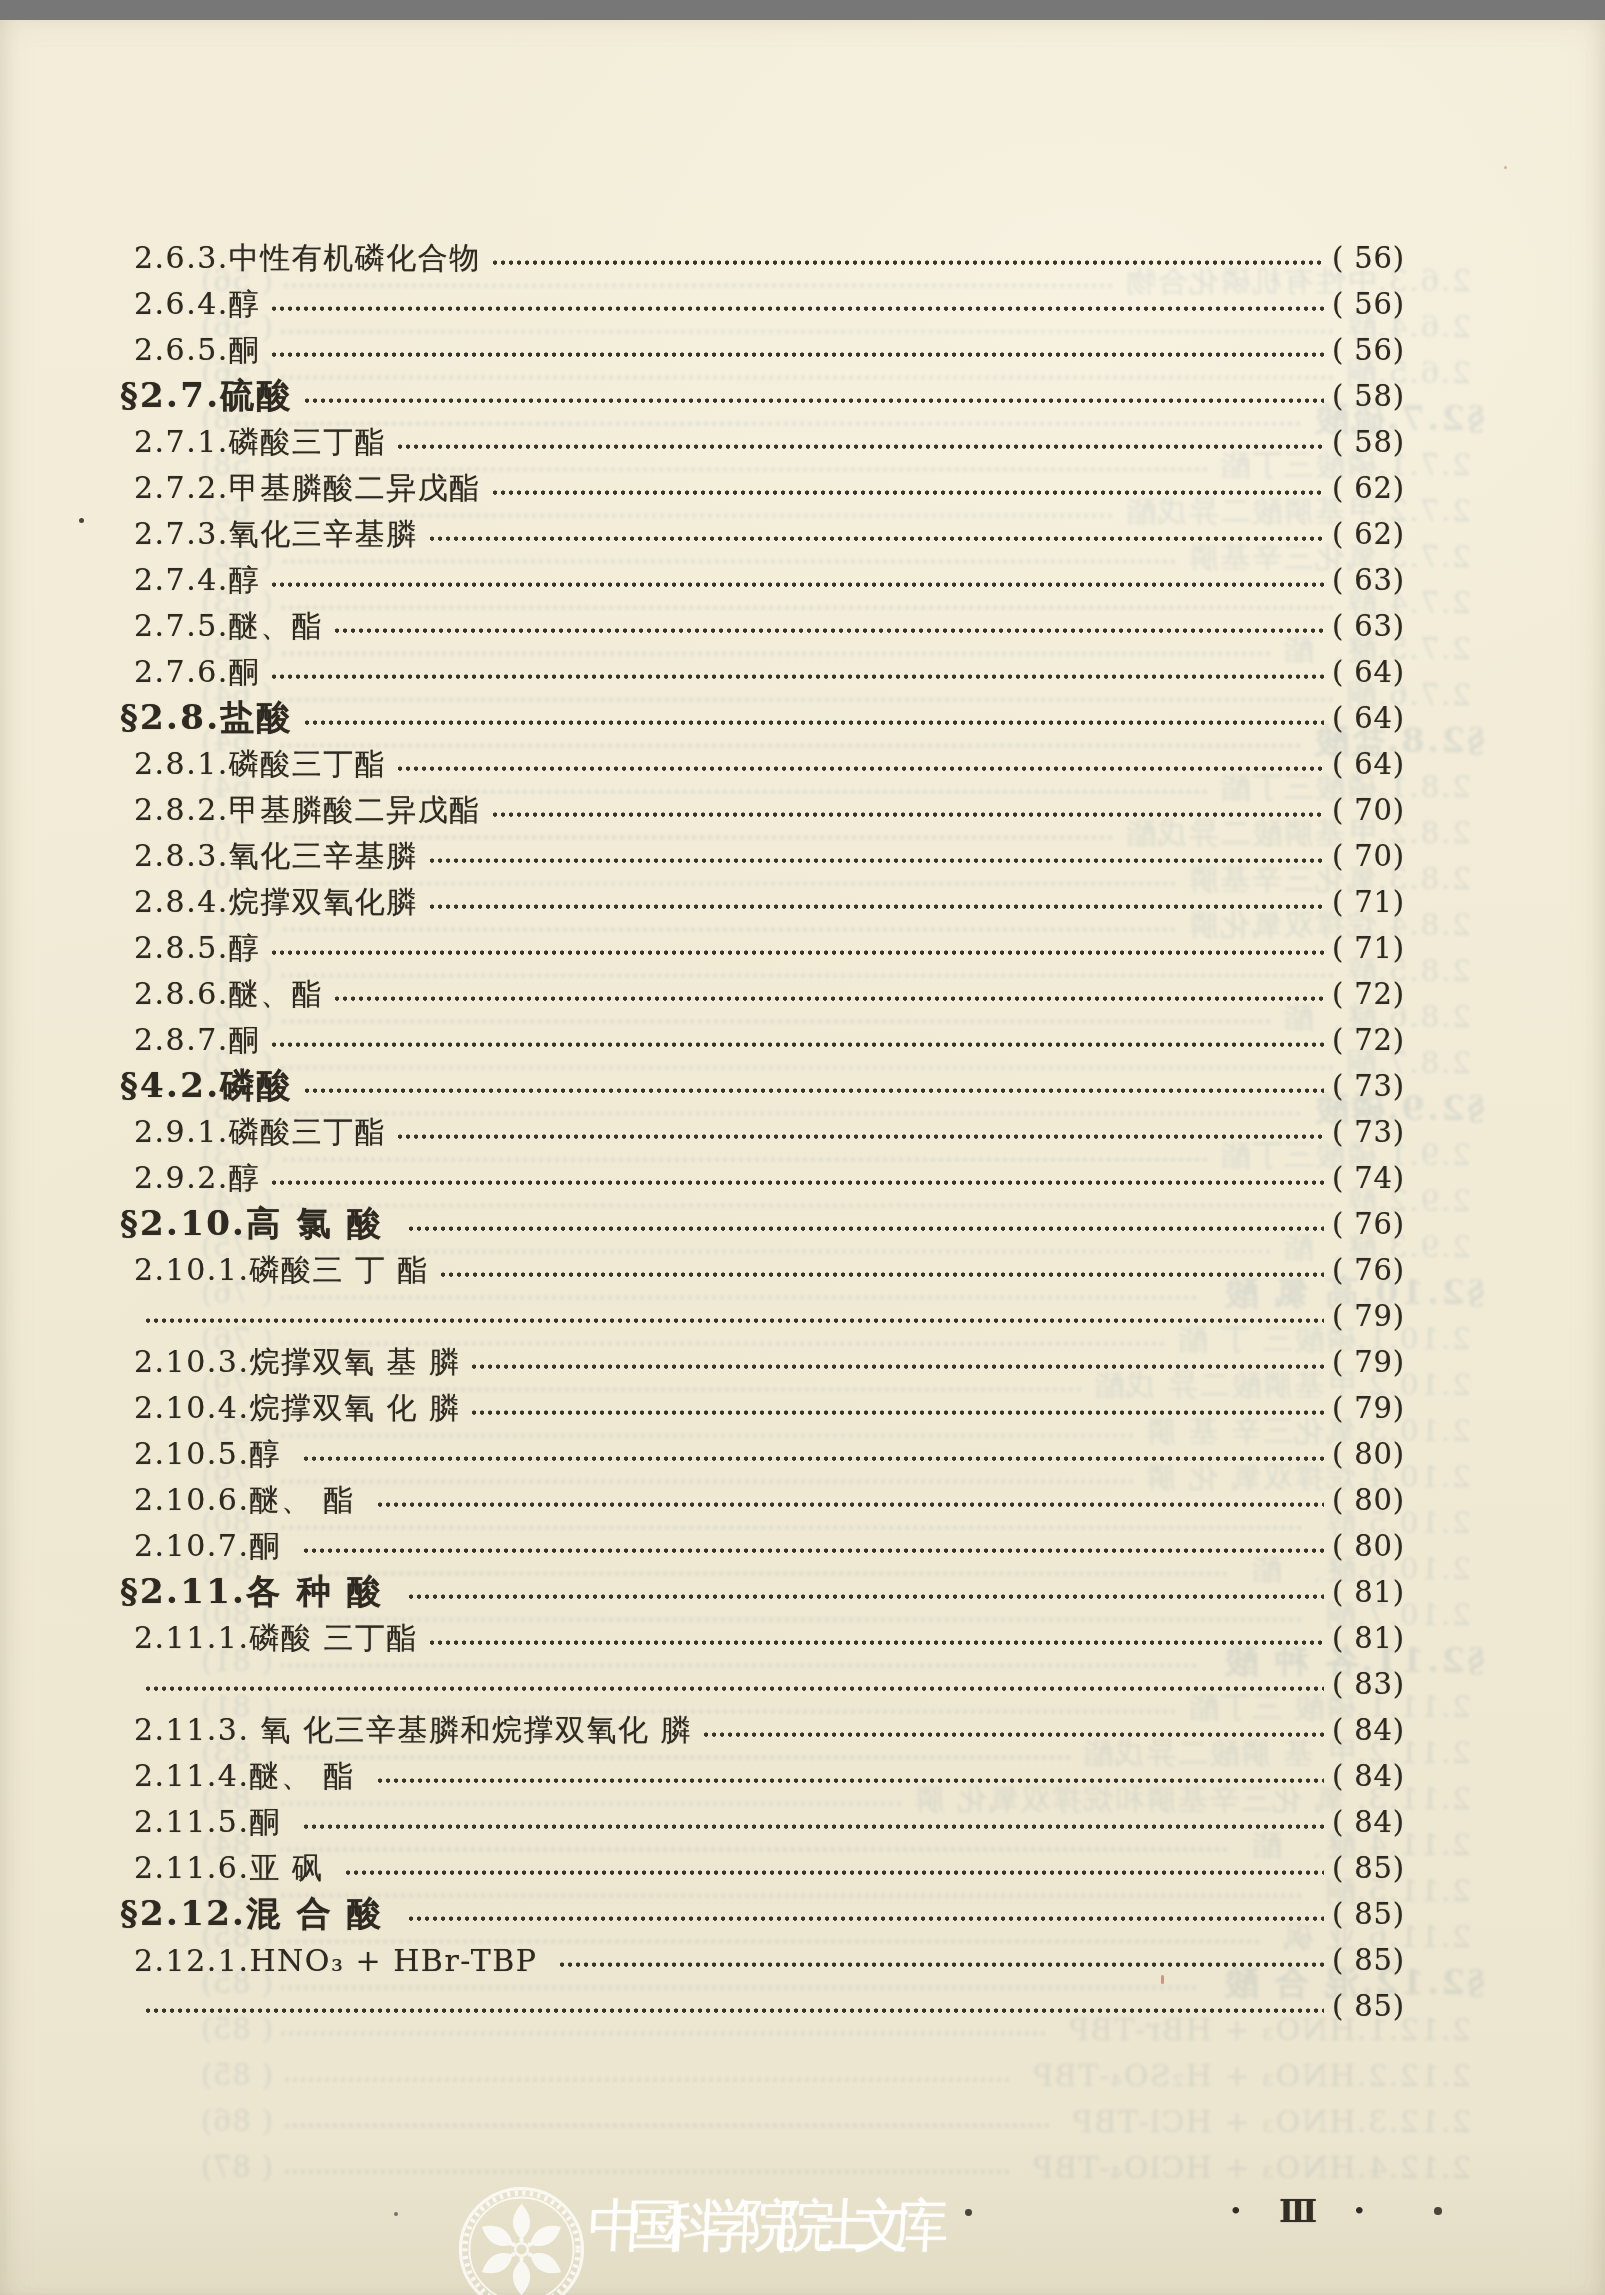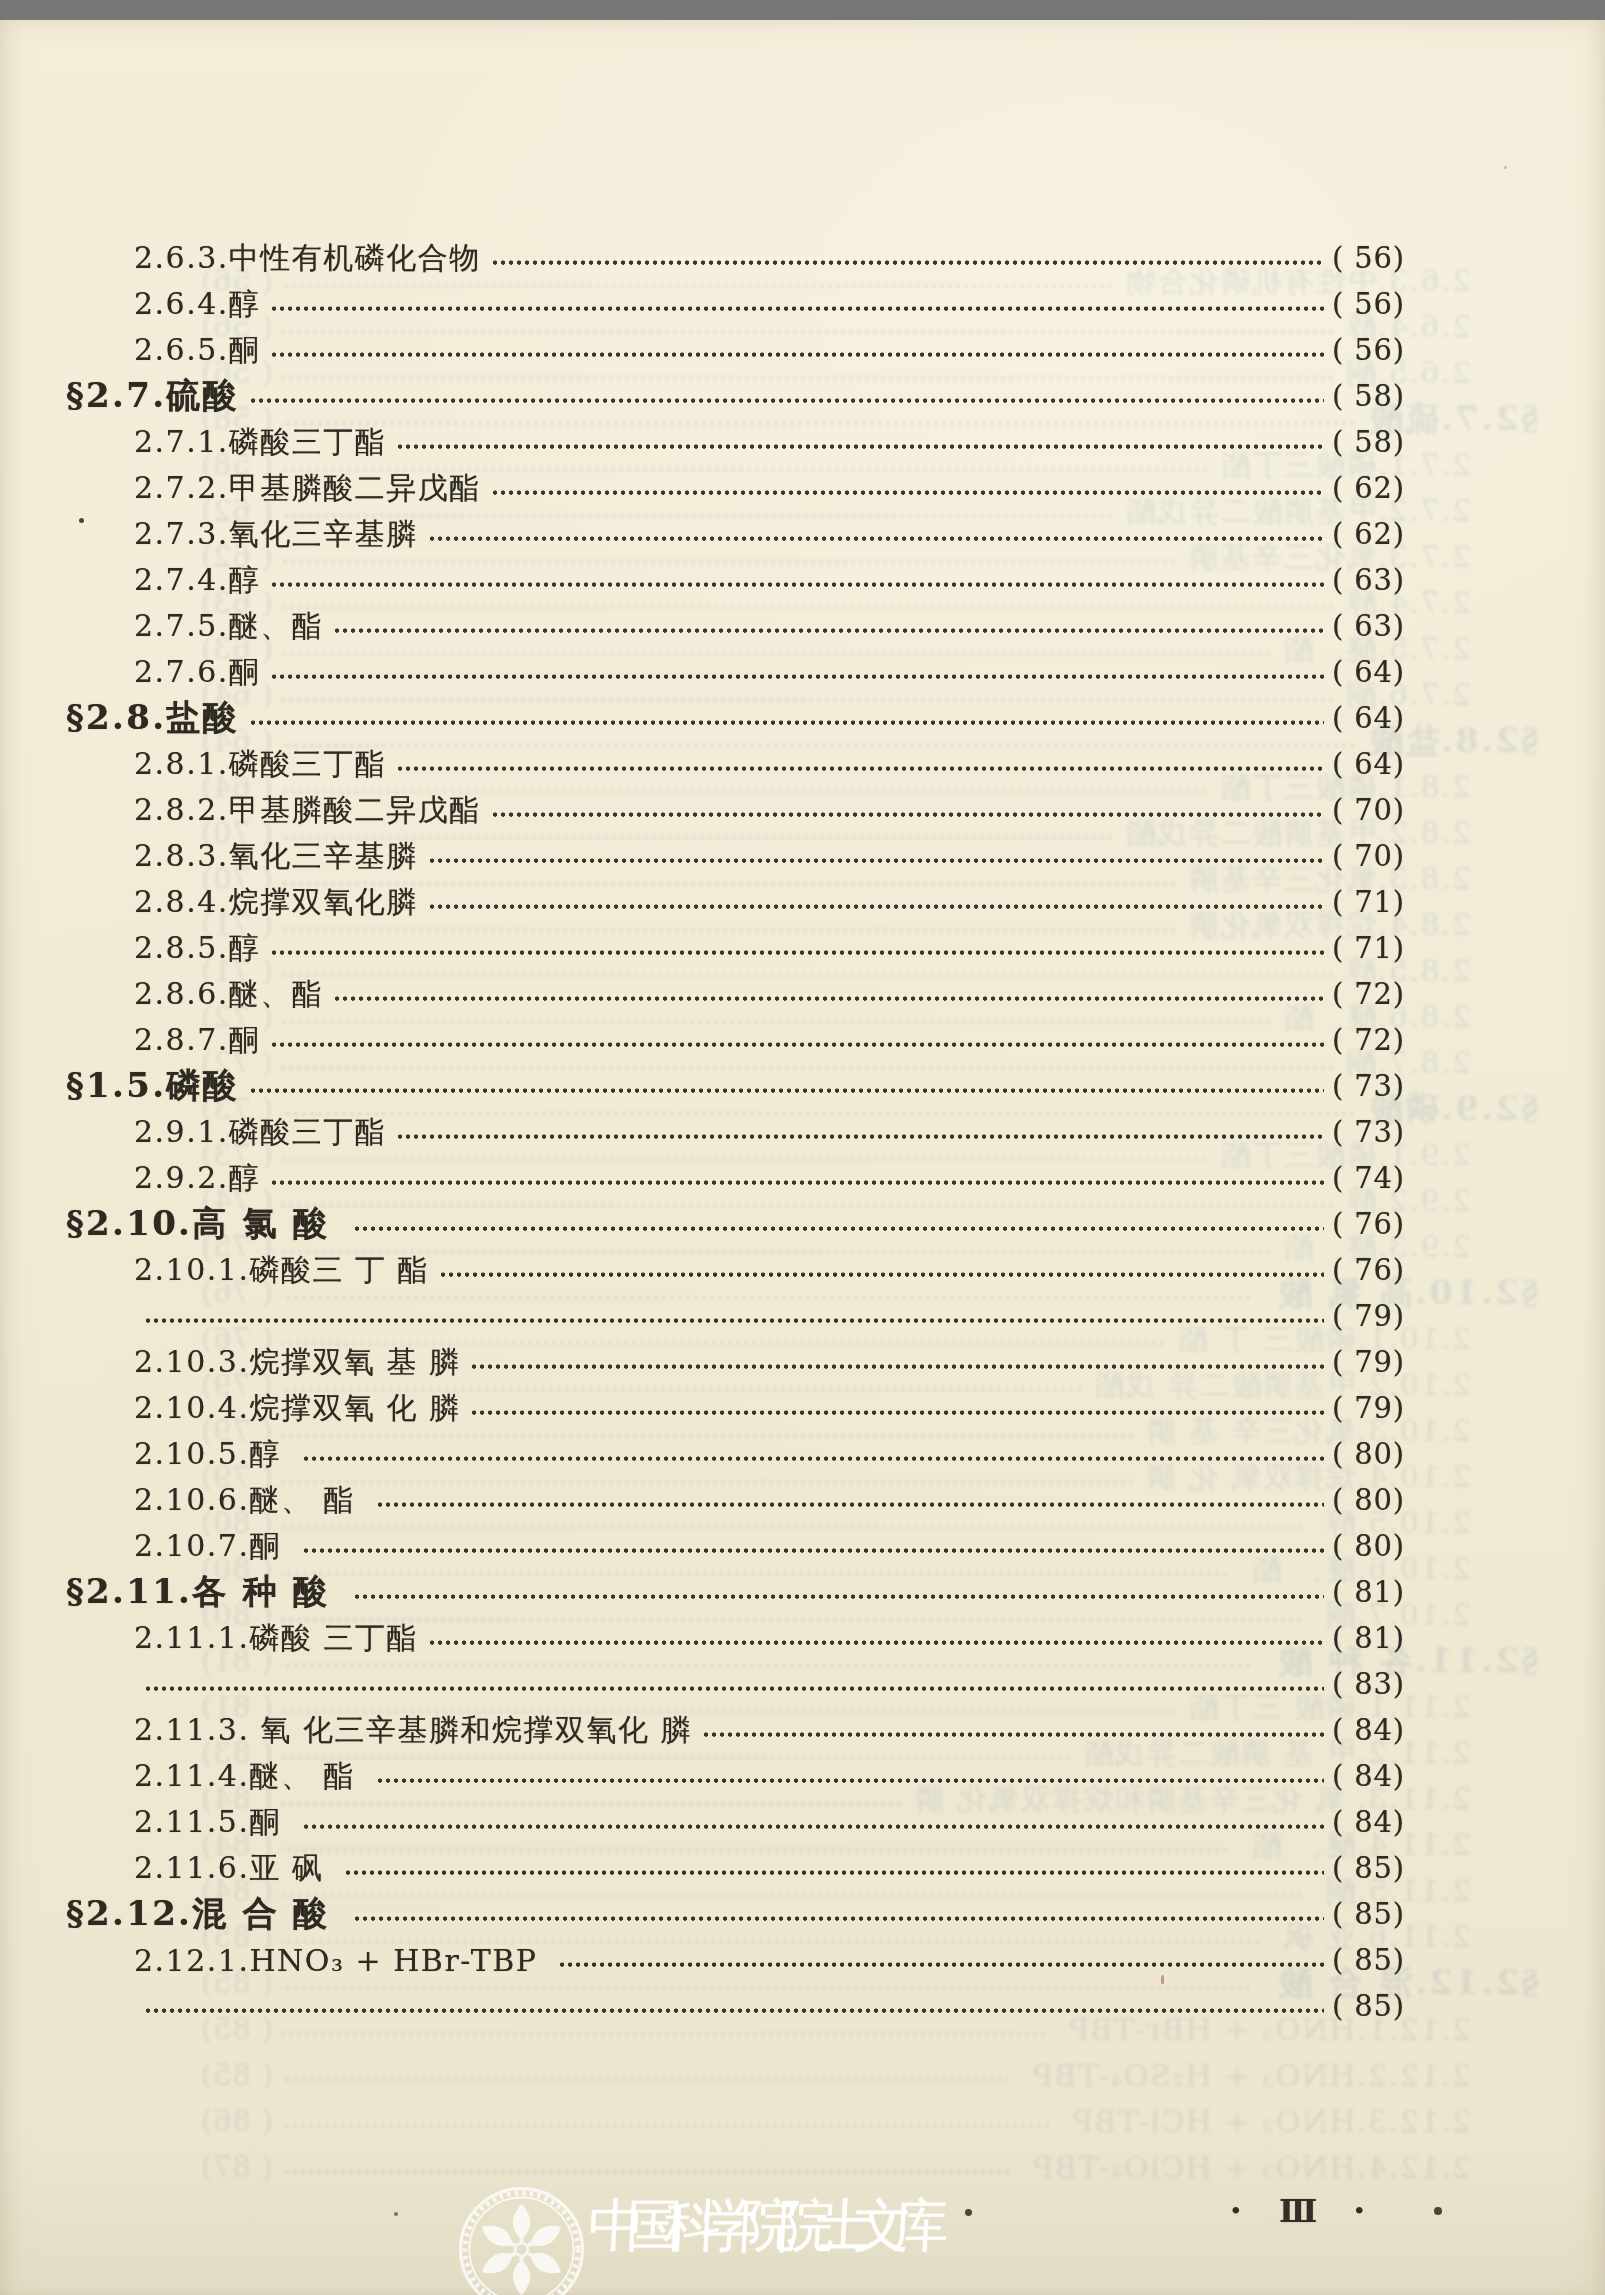--- a/index.html
+++ b/index.html
@@ -22,21 +22,21 @@
 
   
   .toc{
     position:absolute;left:0;top:215px;width:1605px;z-index:2;
   }
   .row{
     position:relative;height:46px;
     display:flex;align-items:center;
     padding-left:134px;padding-right:194px;box-sizing:border-box;
   }
-  .row.section{padding-left:66px;}
+  .row.section{padding-left:120px;}
   .label{
     white-space:pre;
     font-size:30px;letter-spacing:1.5px;
     color:#2e2a21;
     text-shadow:0 0 0.8px rgba(46,42,33,.55);
   }
   .row.section .label{font-size:34px;letter-spacing:2.3px;font-weight:bold;text-shadow:0 0 0.8px rgba(40,36,28,.7);}
   .leader{
     flex:1 1 auto;height:10px;align-self:center;
     margin:10.7px 7.6px 0 10.7px;
@@ -450,21 +450,21 @@
     <span class="pagenum">( 72)</span>
   </div>
 
   <div class="row sub">
     <span class="label">2.8.7.酮</span>
     <span class="leader"></span>
     <span class="pagenum">( 72)</span>
   </div>
 
   <div class="row section">
-    <span class="label">§1.5.磷酸</span>
+    <span class="label">§4.2.磷酸</span>
     <span class="leader"></span>
     <span class="pagenum">( 73)</span>
   </div>
 
   <div class="row sub">
     <span class="label">2.9.1.磷酸三丁酯</span>
     <span class="leader"></span>
     <span class="pagenum">( 73)</span>
   </div>
 

